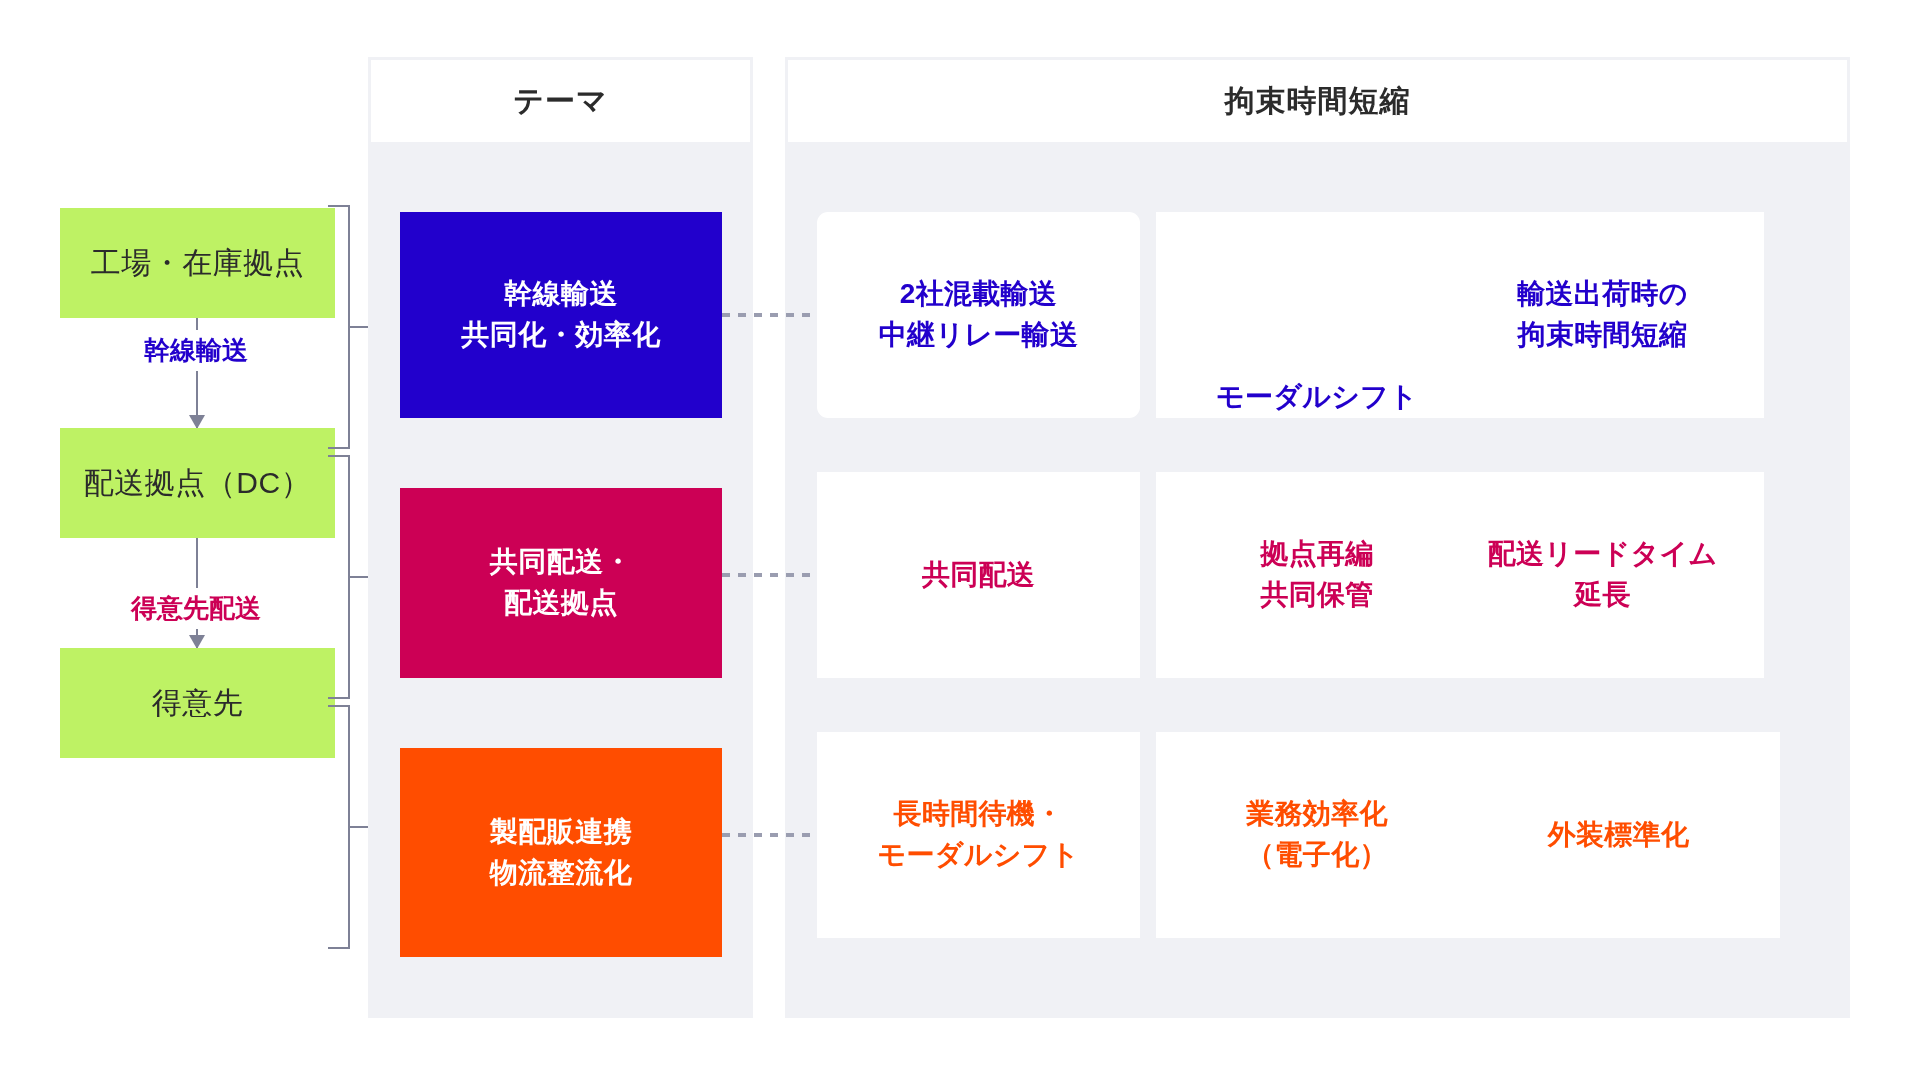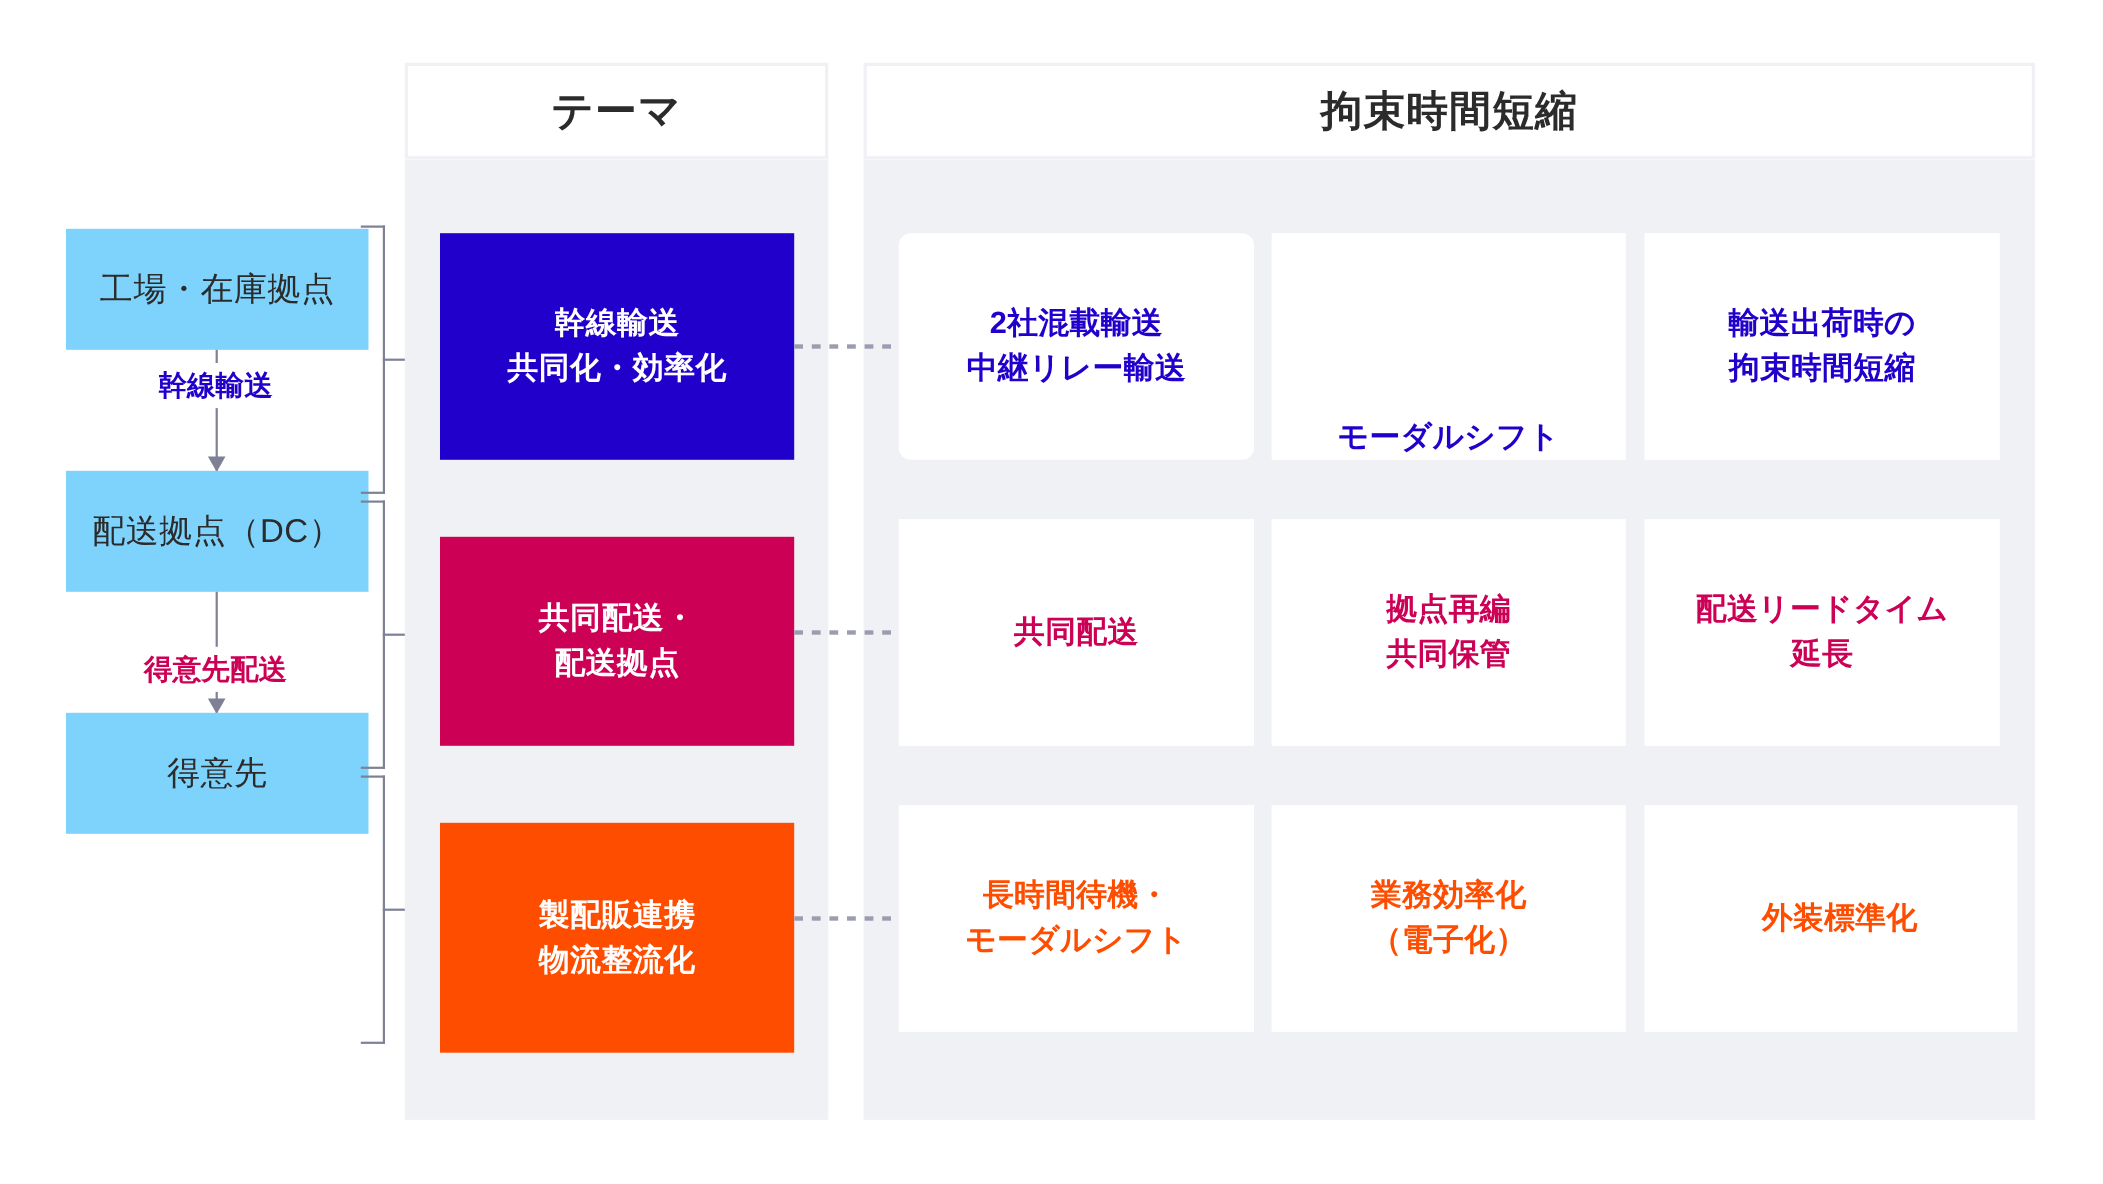--- a/index.html
+++ b/index.html
@@ -20,21 +20,21 @@
     height: 1076px;
     background: #ffffff;
   }
 
   
   .flow-node {
     position: absolute;
     left: 60px;
     width: 275px;
     height: 110px;
-    background: #7dd3fc;
+    background: #bef264;
     display: flex;
     align-items: center;
     justify-content: center;
     color: #2b2b2b;
     font-size: 30px;
     font-weight: 500;
     letter-spacing: 0.5px;
   }
   #node-factory { top: 208px; }
   #node-dc      { top: 428px; }
@@ -98,21 +98,21 @@
   .col-header {
     position: absolute;
     top: 57px;
     height: 88px;
     background: #ffffff;
     border: 3px solid #f0f1f5;
     box-sizing: border-box;
     display: flex;
     align-items: center;
     justify-content: center;
-    font-size: 38px;
+    font-size: 30px;
     font-weight: 700;
     color: #2b2b2b;
     letter-spacing: 1px;
   }
   #header-theme    { left: 368px; width: 385px; }
   #header-measures { left: 785px; width: 1065px; }
 
   
   .panel {
     position: absolute;
@@ -153,21 +153,21 @@
     font-size: 28px;
     font-weight: 700;
     line-height: 1.45;
     letter-spacing: 0.3px;
   }
   .mrow-0 { top: 212px; height: 206px; }
   .mrow-1 { top: 472px; height: 206px; }
   .mrow-2 { top: 732px; height: 206px; }
   .mcol-0 { left: 817px;  width: 323px; }
   .mcol-1 { left: 1156px; width: 322px; }
-  .mcol-2 { left: 1495px; width: 323px; }
+  .mcol-2 { left: 1441px; width: 323px; }
 
   
   .dotted-connector {
     position: absolute;
     left: 722px;
     width: 95px;
     height: 4px;
     background-image: linear-gradient(to right, #9a9db0 0 8px, transparent 8px 16px);
     background-size: 16px 4px;
     background-repeat: repeat-x;

